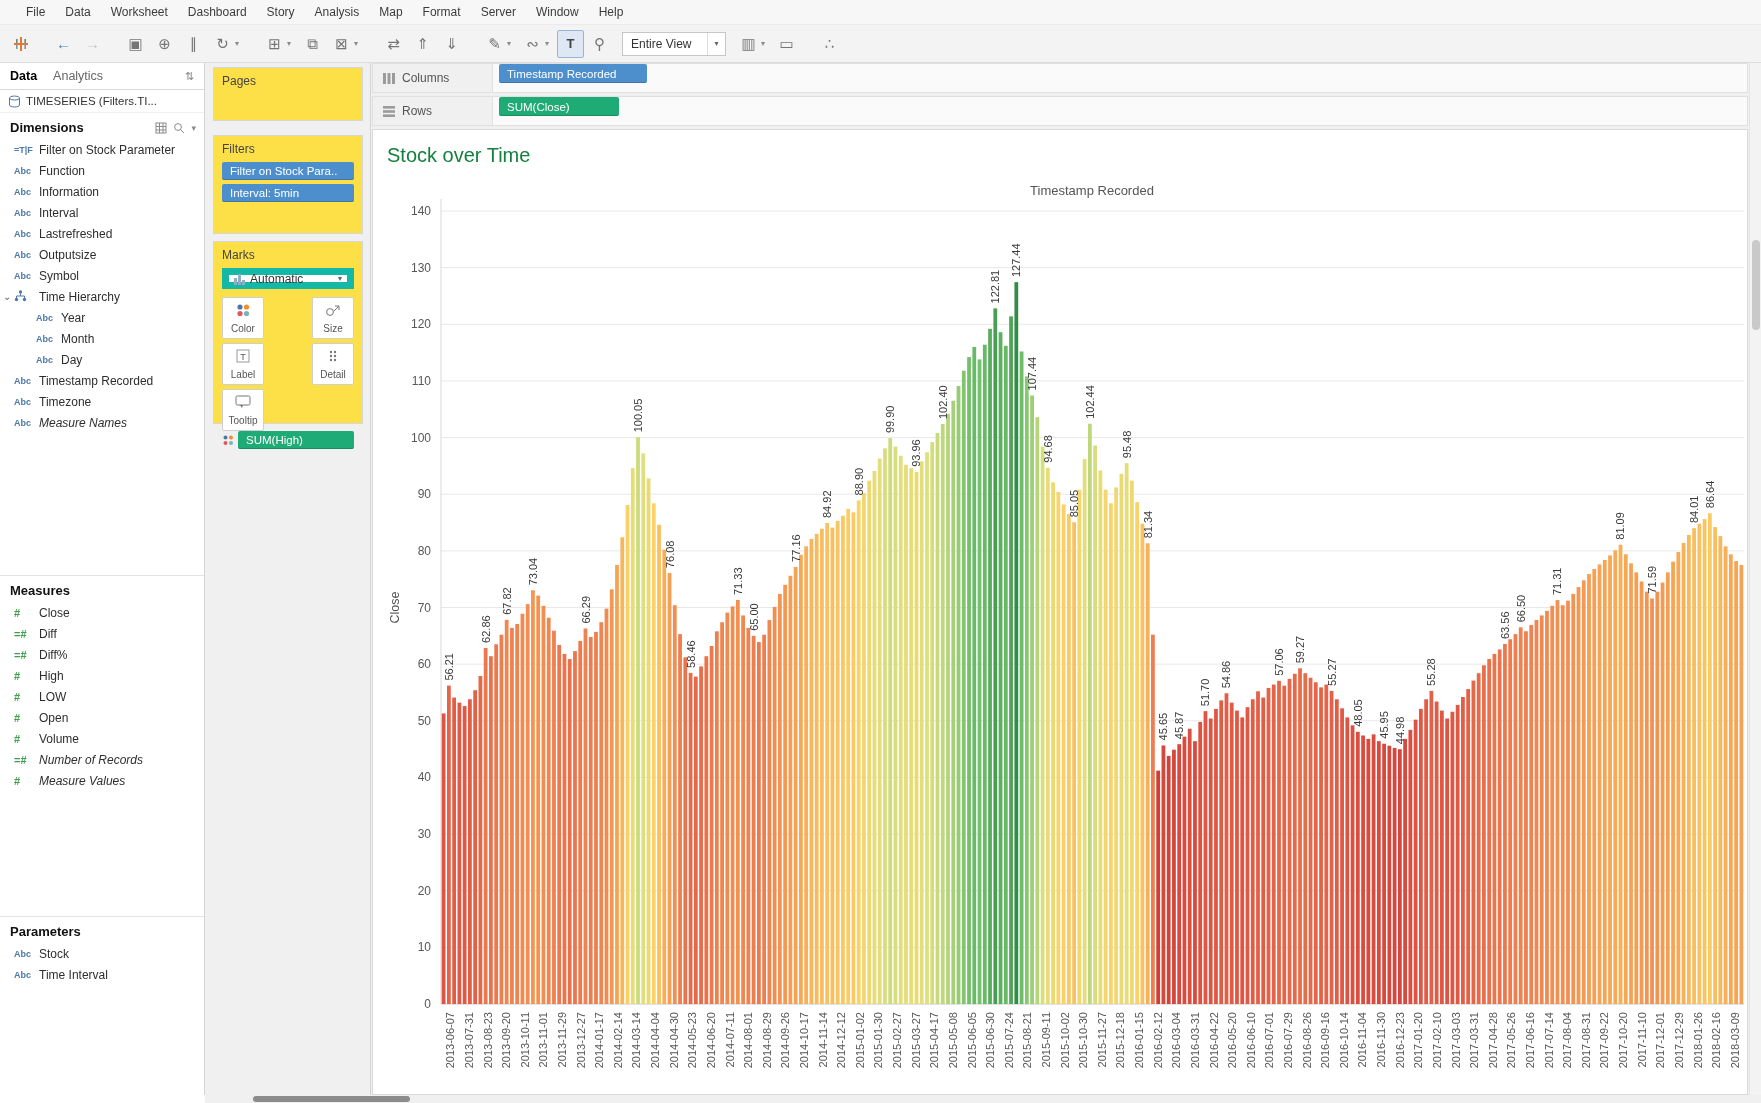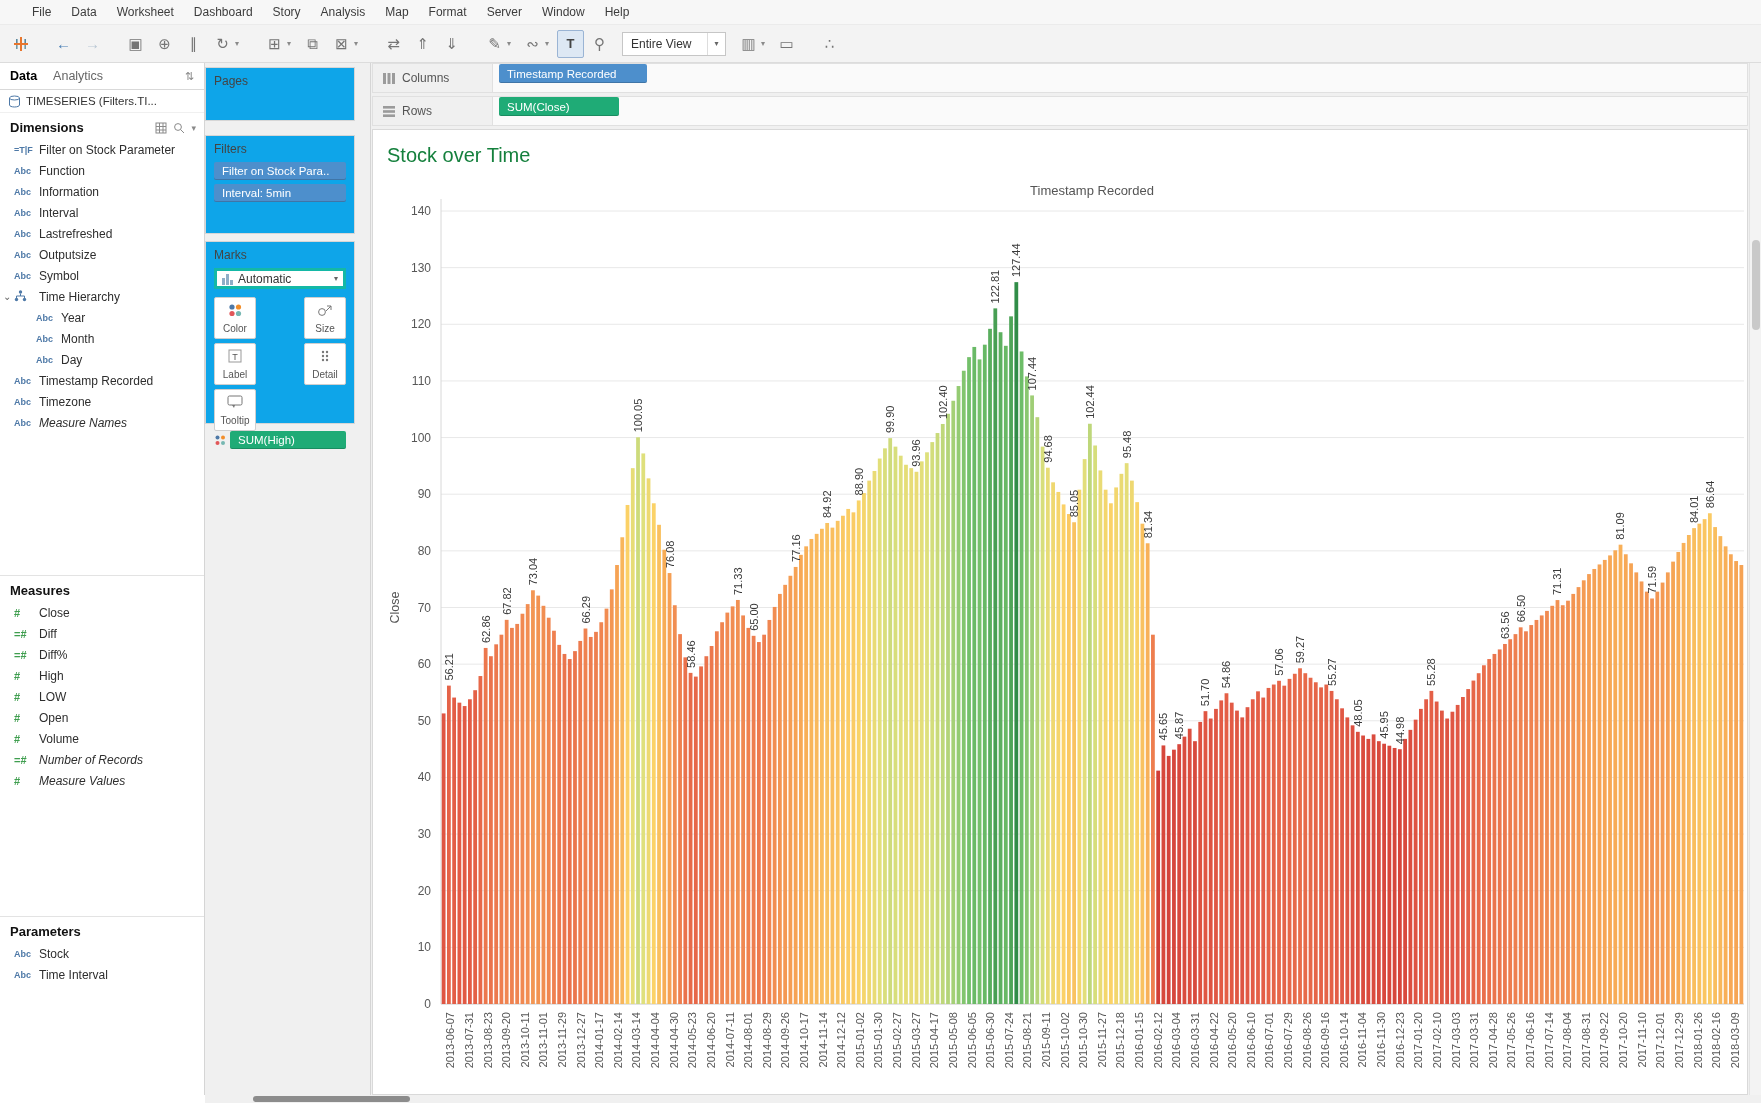--- a/index.html
+++ b/index.html
@@ -3,21 +3,21 @@
 <meta charset="utf-8">
 <style>
   :root{
     --pill-blue:#4d8fcc; --pill-green:#1fab76; --dim-icon:#4e79a7; --mea-icon:#3f9e4f;
   }
   *{margin:0;padding:0;box-sizing:border-box;}
   html,body{width:1761px;height:1103px;overflow:hidden;}
   body{position:relative;font-family:"Liberation Sans","DejaVu Sans",sans-serif;background:#ffffff;color:#333;}
 
   
-  #menubar{position:absolute;left:0;top:0;width:1761px;height:25px;background:#f7f7f7;border-bottom:1px solid #ebebeb;display:flex;align-items:center;padding-left:22px;}
+  #menubar{position:absolute;left:0;top:0;width:1761px;height:25px;background:#f7f7f7;border-bottom:1px solid #ebebeb;display:flex;align-items:center;padding-left:16px;}
   .menu-item{padding:0 10px;font-size:12px;color:#3c3c3c;line-height:25px;cursor:default;}
 
   
   #toolbar{position:absolute;left:0;top:25px;width:1761px;height:38px;background:#f3f3f3;border-bottom:1px solid #dcdcdc;display:flex;align-items:center;padding-left:6px;}
   .tbtn{min-width:27px;height:28px;display:flex;align-items:center;justify-content:center;font-size:15px;color:#757575;margin:0 1px;border-radius:2px;}
   .tbtn.blue{color:#4a7fb5;}
   .tbtn.dis{color:#b9c7d4;}
   .tbtn.active{background:#dde8f4;border:1px solid #9ab4d4;color:#444;font-weight:bold;font-size:13px;}
   .tcaret{font-size:8px;color:#8a8a8a;width:9px;margin-left:-2px;margin-right:2px;}
   .tsep{width:14px;}
@@ -42,29 +42,29 @@
   .field-row.italic .fl{font-style:italic;}
   .exp{width:11px;color:#666;font-size:10px;margin-right:0px;}
   .fi{width:25px;flex-shrink:0;color:var(--dim-icon);font-size:9px;font-weight:bold;letter-spacing:0;}
   .fi.num{color:var(--mea-icon);font-size:11px;}
   .fl{font-size:12px;}
   #measures-section{position:absolute;top:512px;left:0;right:0;border-top:1px solid #e3e3e3;}
   #parameters-section{position:absolute;top:853px;left:0;right:0;border-top:1px solid #e3e3e3;}
 
   
   #cards-pane{position:absolute;left:205px;top:63px;width:166px;height:1032px;background:#f0f0f0;border-right:1px solid #d5d5d5;}
-  .card{position:absolute;left:0;width:150px;background:#0ea5e9;border:1px solid #d6d6d6;padding:6px 8px;}
+  .card{position:absolute;left:8px;width:150px;background:#fde047;border:1px solid #d6d6d6;padding:6px 8px;}
   .card-title{font-size:12px;color:#444;margin-bottom:6px;}
   #card-pages{top:4px;height:54px;}
   #card-filters{top:72px;height:99px;}
   #card-marks{top:178px;height:183px;}
   .pill{height:18px;border-radius:2px;color:#fff;font-size:11.5px;display:flex;align-items:center;padding:0 8px;margin-bottom:4px;white-space:nowrap;overflow:hidden;box-shadow:inset 0 -1px rgba(0,0,0,.18);}
   .pill.blue{background:var(--pill-blue);}
   .pill.green{background:var(--pill-green);}
-  #marks-type{display:flex;align-items:center;height:21px;background:#fff;border:3px solid #14b8a6;font-size:12px;color:#333;padding:0 5px;margin-bottom:8px;}
+  #marks-type{display:flex;align-items:center;height:21px;background:#fff;border:7px solid #14b8a6;font-size:12px;color:#333;padding:0 5px;margin-bottom:8px;}
   #marks-type .lbl{flex:1;padding-left:5px;}
   #marks-type .car{font-size:8px;color:#666;}
   #marks-buttons{display:flex;flex-wrap:wrap;gap:4px;justify-content:space-between;}
   .mark-btn{width:42px;height:42px;background:#fff;border:1px solid #cfcfcf;border-radius:2px;display:flex;flex-direction:column;align-items:center;justify-content:center;gap:2px;}
   .mark-btn .mlabel{font-size:10px;color:#555;}
   #color-legend-row{display:flex;align-items:center;gap:4px;}
   #color-legend-row .pill{flex:1;margin-bottom:0;}
 
   
   #workspace-bg{position:absolute;left:371px;top:63px;width:1390px;height:1032px;background:#f0f0f0;}

